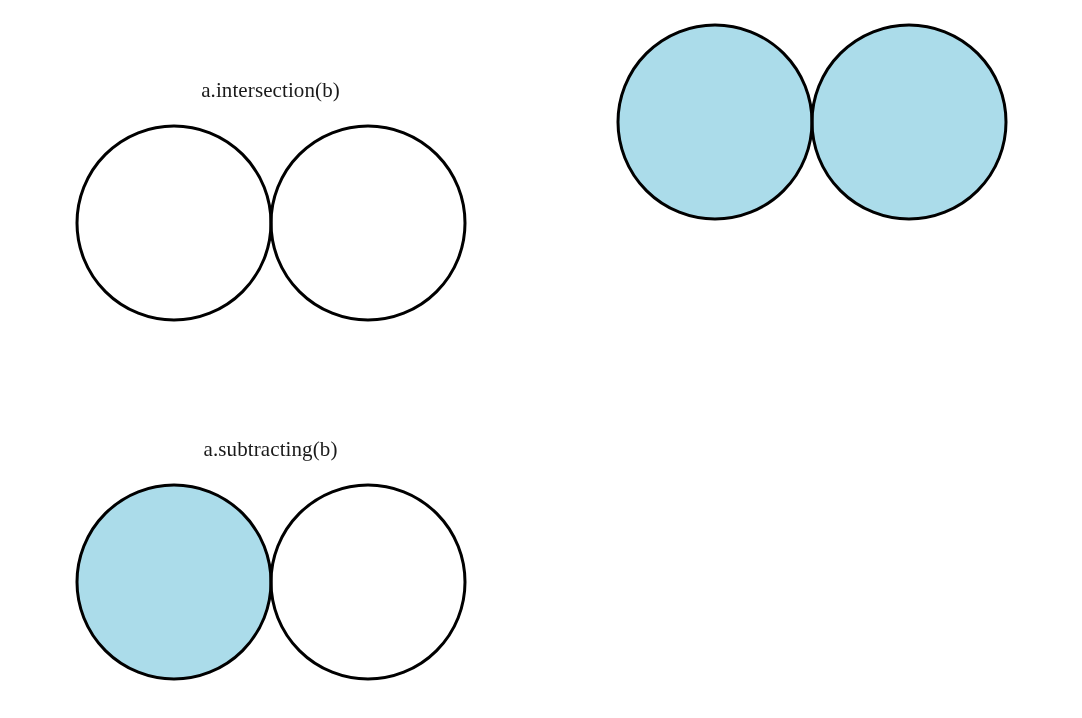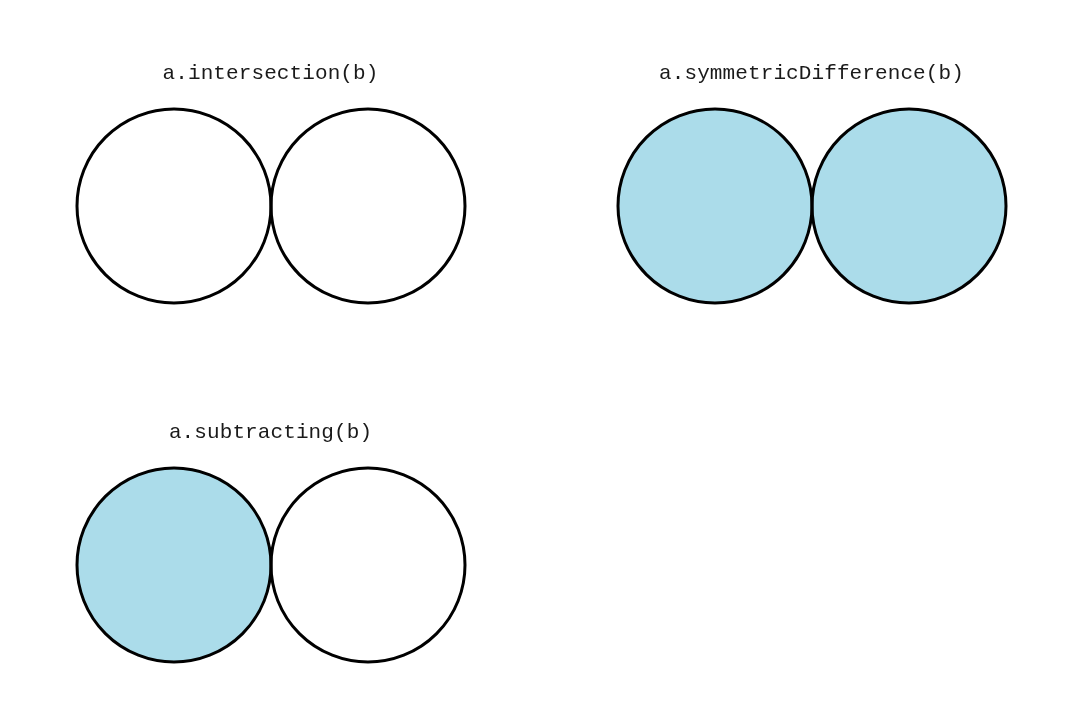--- a/index.html
+++ b/index.html
@@ -29,26 +29,26 @@
     grid-template-columns: 541px 541px;
     grid-template-rows: 359px 359px;
   }
   .cell {
     position: relative;
     display: flex;
     flex-direction: column;
     align-items: center;
   }
   .venn-label {
-    font-family: Liberation Mono, monospace;
+    font-family: Liberation Serif, serif;
     font-size: 21px;
     line-height: 21px;
     color: #1a1a1a;
     text-align: center;
-    margin-top: 63px;
+    margin-top: 80px;
     white-space: nowrap;
     letter-spacing: 0.1px;
   }
   .venn-figure {
     margin-top: 17px;
     width: 400px;
     height: 210px;
   }
   .venn-figure svg {
     display: block;
@@ -84,21 +84,20 @@
             <circle cx="297" cy="105" r="97" fill="#abdcea" clip-path="url(#clip-right-0)"></circle>
           </g>
 
           <circle cx="103" cy="105" r="97" fill="none" stroke="#000000" stroke-width="3"></circle>
           <circle cx="297" cy="105" r="97" fill="none" stroke="#000000" stroke-width="3"></circle>
         </svg>
       </div>
     </div>
 
     <div class="cell">
-      <div class="venn-label">a.symmetricDifference(b)</div>
       <div class="venn-figure">
         <svg viewBox="0 0 400 210" xmlns="http://www.w3.org/2000/svg" aria-hidden="true">
           <defs>
             <clipPath id="clip-left-1">
               <circle cx="103" cy="105" r="97"></circle>
             </clipPath>
             <clipPath id="clip-right-1">
               <circle cx="297" cy="105" r="97"></circle>
             </clipPath>
           </defs>

